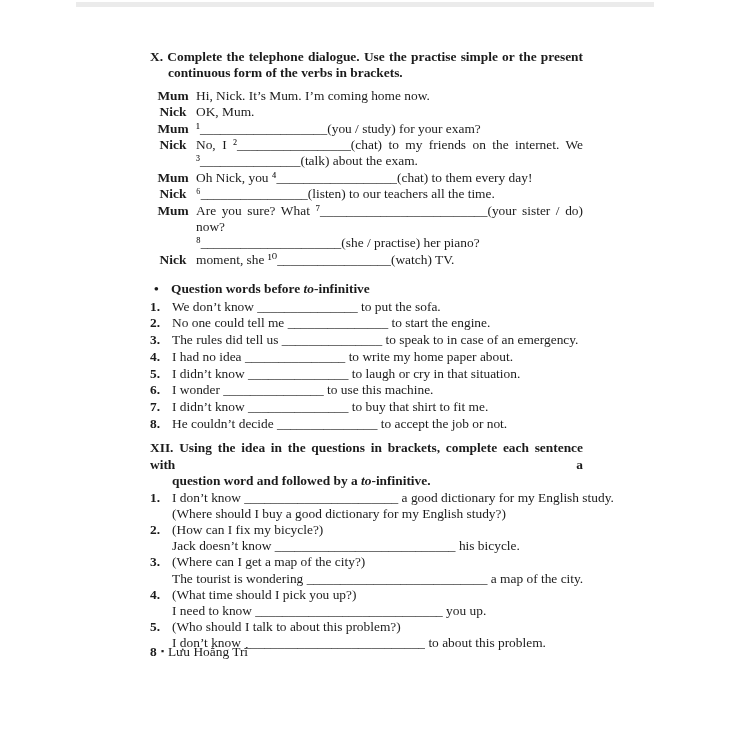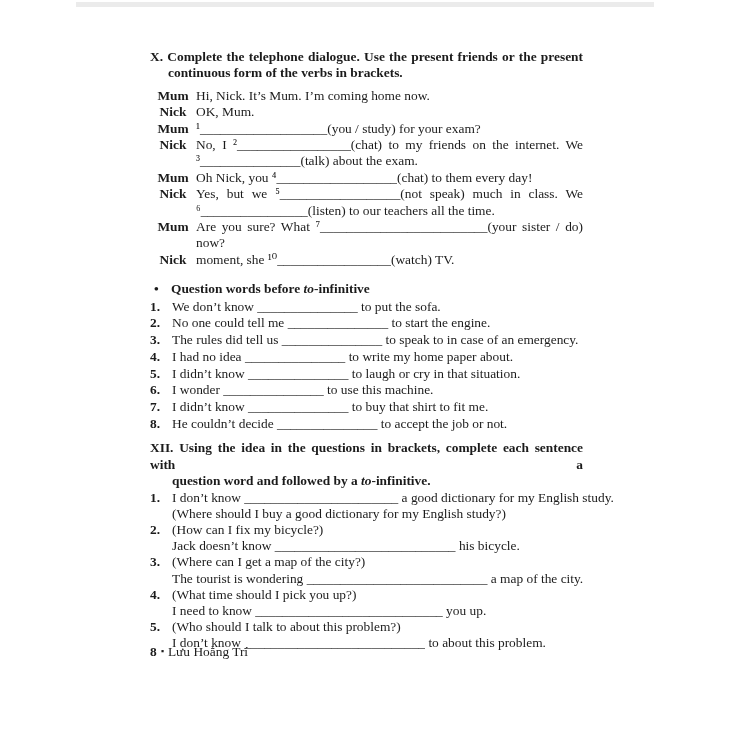--- a/index.html
+++ b/index.html
@@ -36,21 +36,21 @@
   .footer .sep { font-size:9px; vertical-align:2px; margin:0 4px; }
 </style>
 </head>
 <body>
 
 <div class="scan-strip"></div>
 
 <div class="content">
 
   <div class="sec-head">
-    <div class="jl">X. Complete the telephone dialogue. Use the present friends or the present</div>
+    <div class="jl">X. Complete the telephone dialogue. Use the practise simple or the present</div>
     <div class="h2-indent">continuous form of the verbs in brackets.</div>
   </div>
 
   <div class="dlg">
     <div class="drow">
       <div class="dspeaker">Mum</div>
       <div class="dtext">
           <div class="nw">Hi, Nick. It’s Mum. I’m coming home now.</div>
         </div>
     </div>
@@ -75,28 +75,28 @@
     </div>
     <div class="drow">
       <div class="dspeaker">Mum</div>
       <div class="dtext">
           <div class="nw">Oh Nick, you ⁴__________________(chat) to them every day!</div>
         </div>
     </div>
     <div class="drow">
       <div class="dspeaker">Nick</div>
       <div class="dtext">
-        <div class="jl">Yes, but we ⁵__________________(not speak) much in class. We</div>
         <div class="nw">⁶________________(listen) to our teachers all the time.</div>
       </div>
     </div>
     <div class="drow">
       <div class="dspeaker">Mum</div>
       <div class="dtext">
         <div class="jl">Are you sure? What ⁷_________________________(your sister / do) now?</div>
+        <div class="nw">⁸_____________________(she / practise) her piano?</div>
       </div>
     </div>
     <div class="drow">
       <div class="dspeaker">Nick</div>
       <div class="dtext">
         <div class="nw">moment, she ¹⁰_________________(watch) TV.</div>
       </div>
     </div>
   </div>
 

